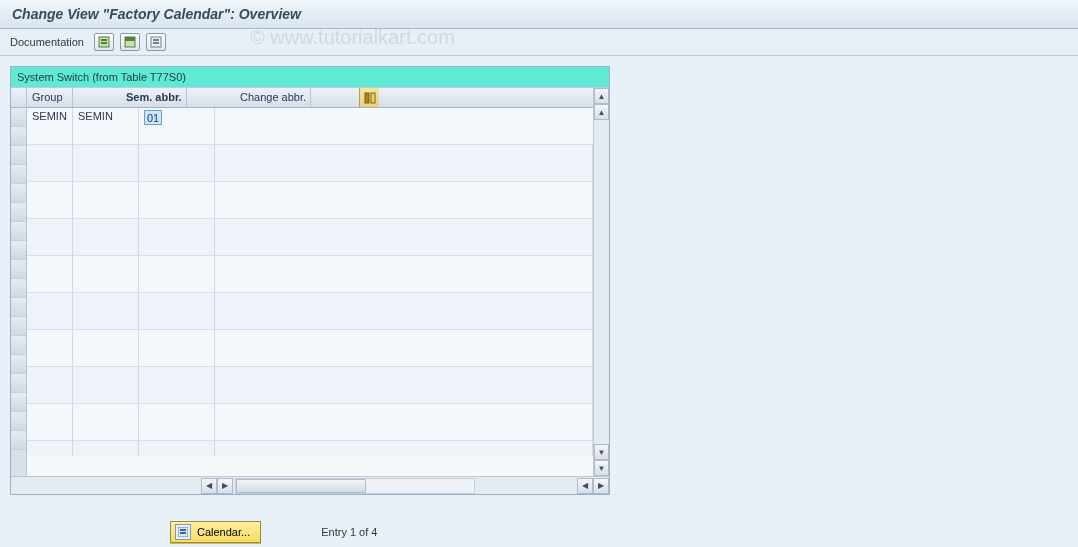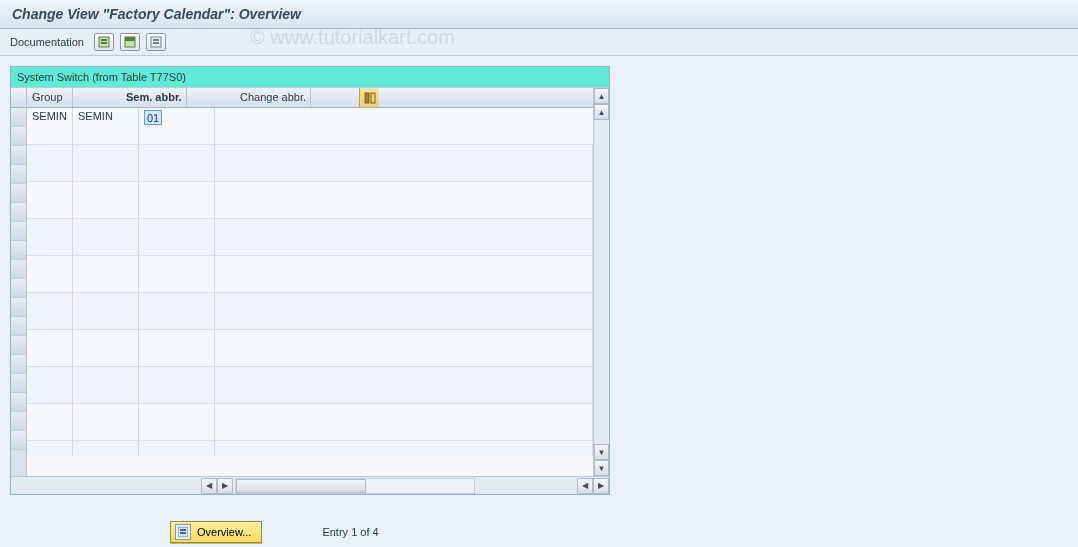--- a/index.html
+++ b/index.html
@@ -417,16 +417,16 @@
 
 <div class="footer">
   <div class="position-btn">
     <span class="pb-icon">
       <svg width="10" height="10">
           <rect x="0" y="0" width="10" height="10" fill="#d8e8f8" stroke="#6080a0"></rect>
           <rect x="2" y="2" width="6" height="2" fill="#4060a0"></rect>
           <rect x="2" y="5" width="6" height="2" fill="#4060a0"></rect>
         </svg>
     </span>
-    <span>Overview...</span>
+    <span>Calendar...</span>
   </div>
   <div class="entry-text">Entry 1 of 4</div>
 </div>
 
 </body></html>

